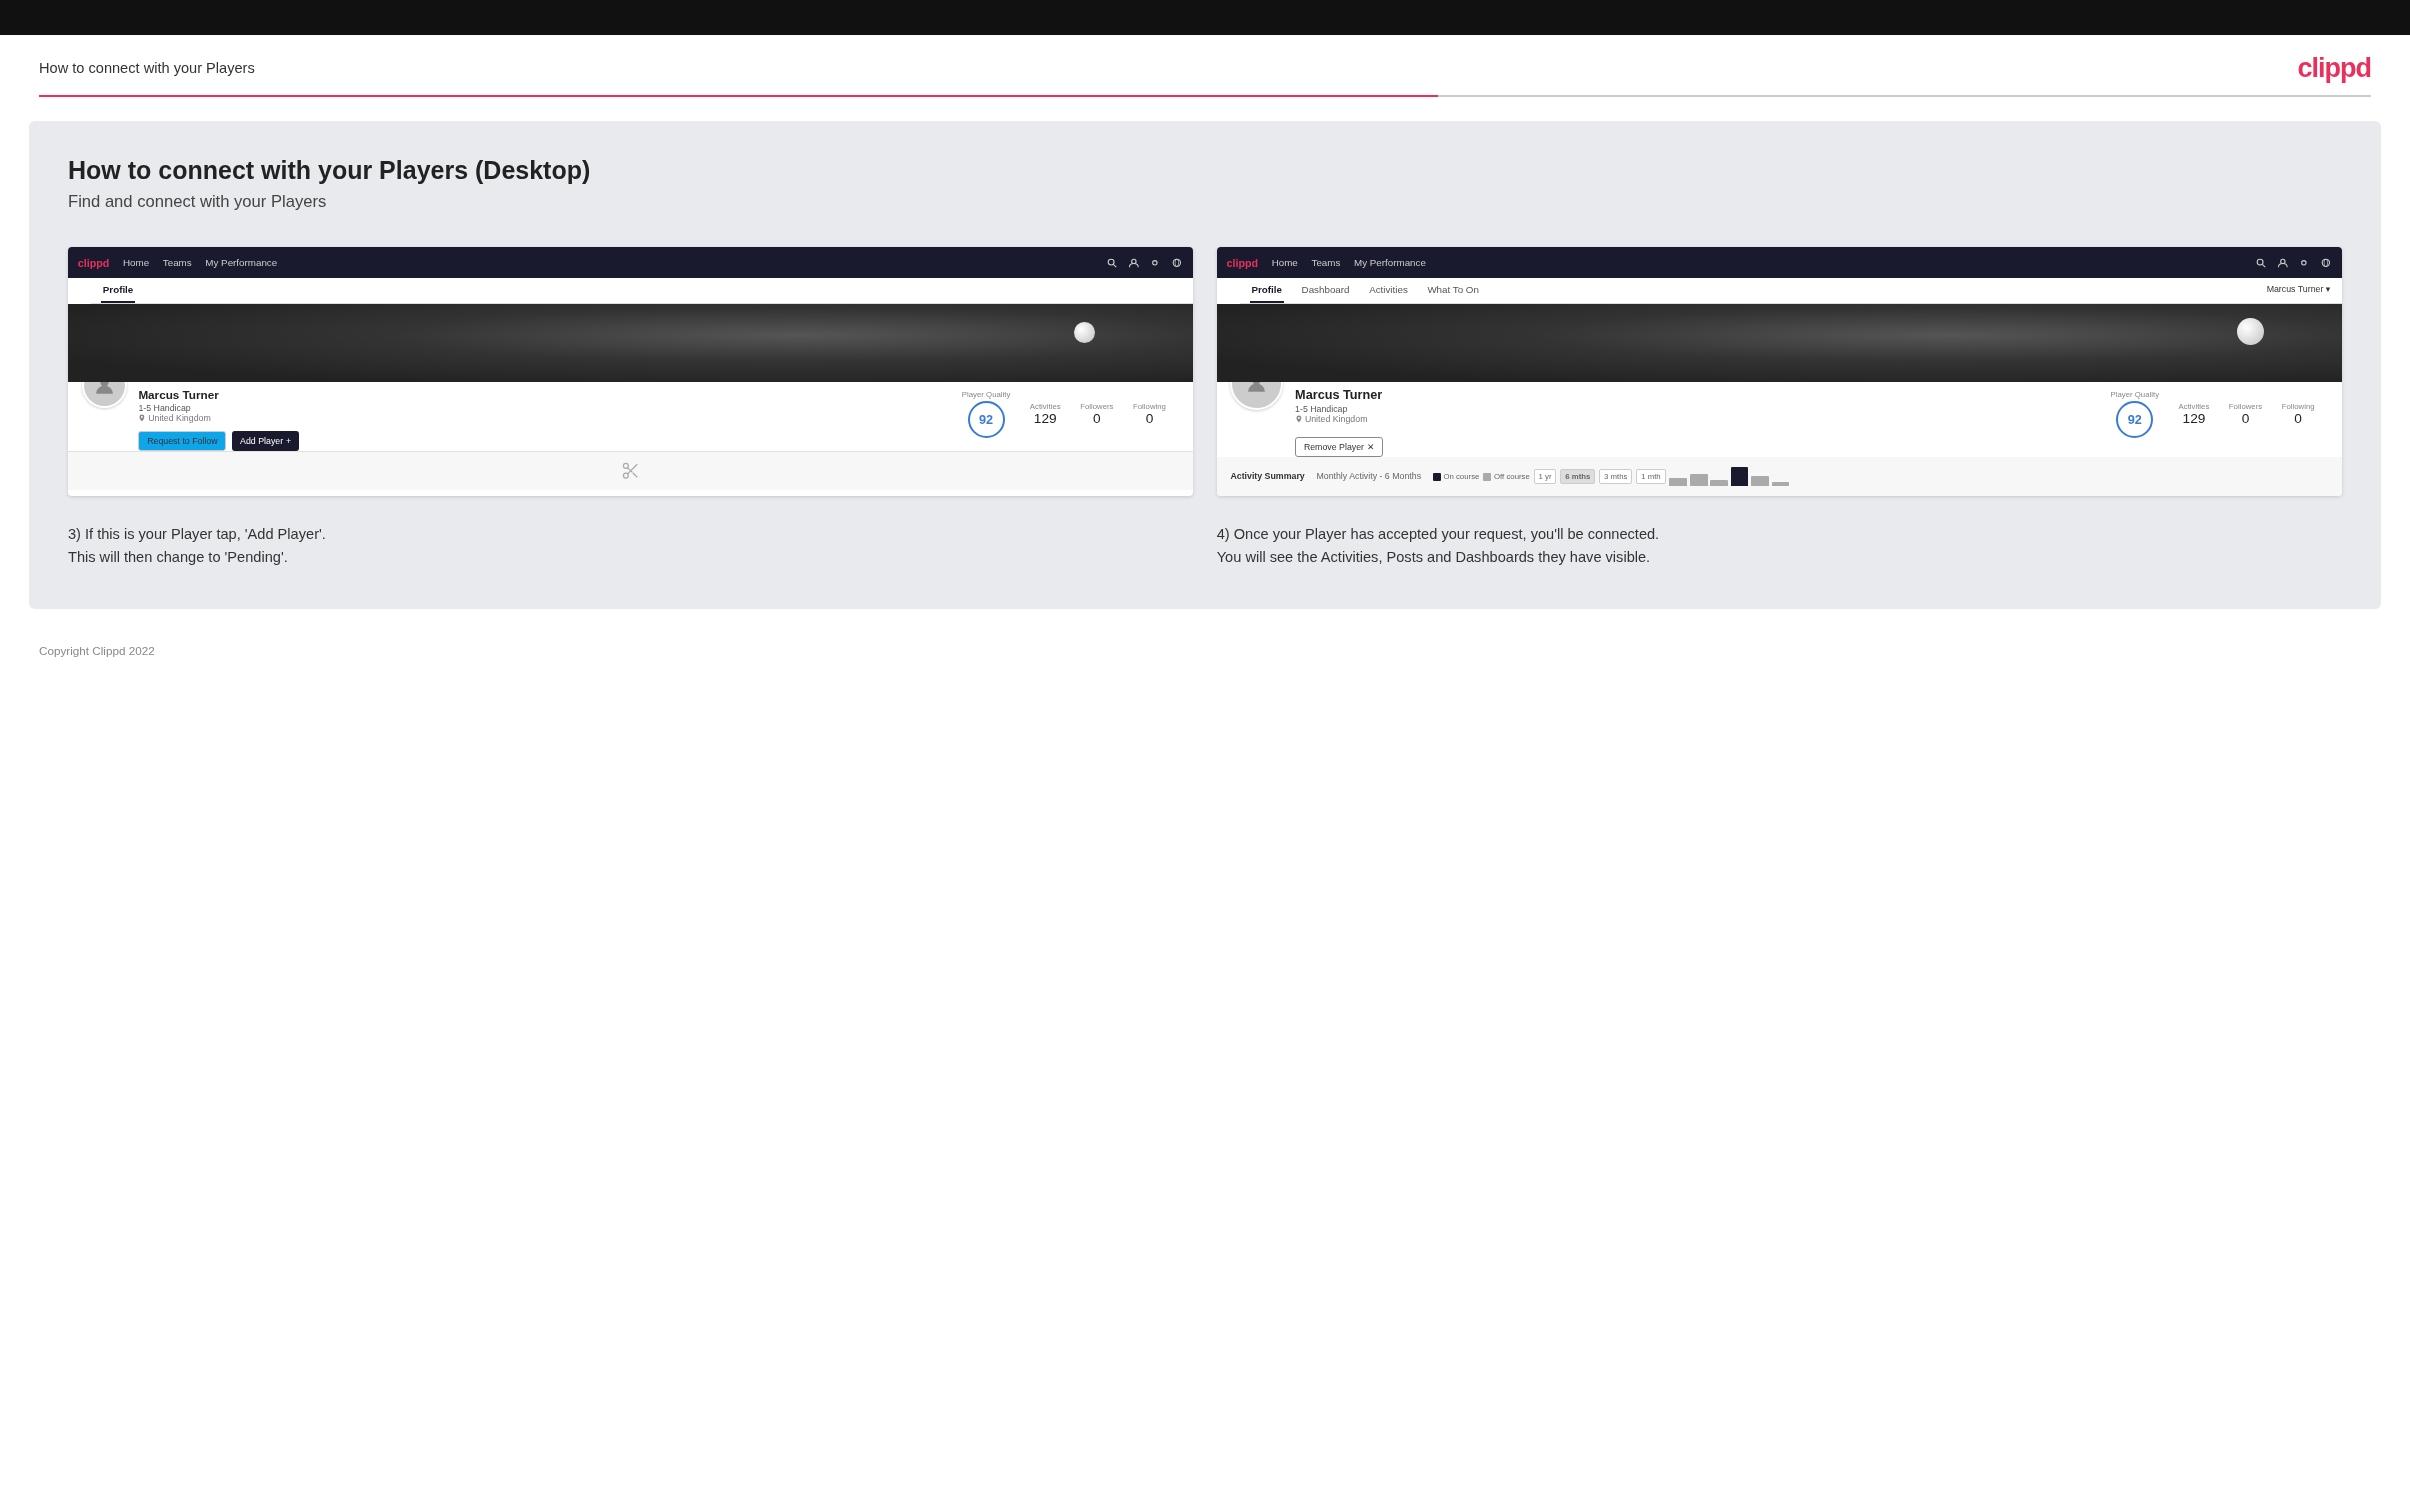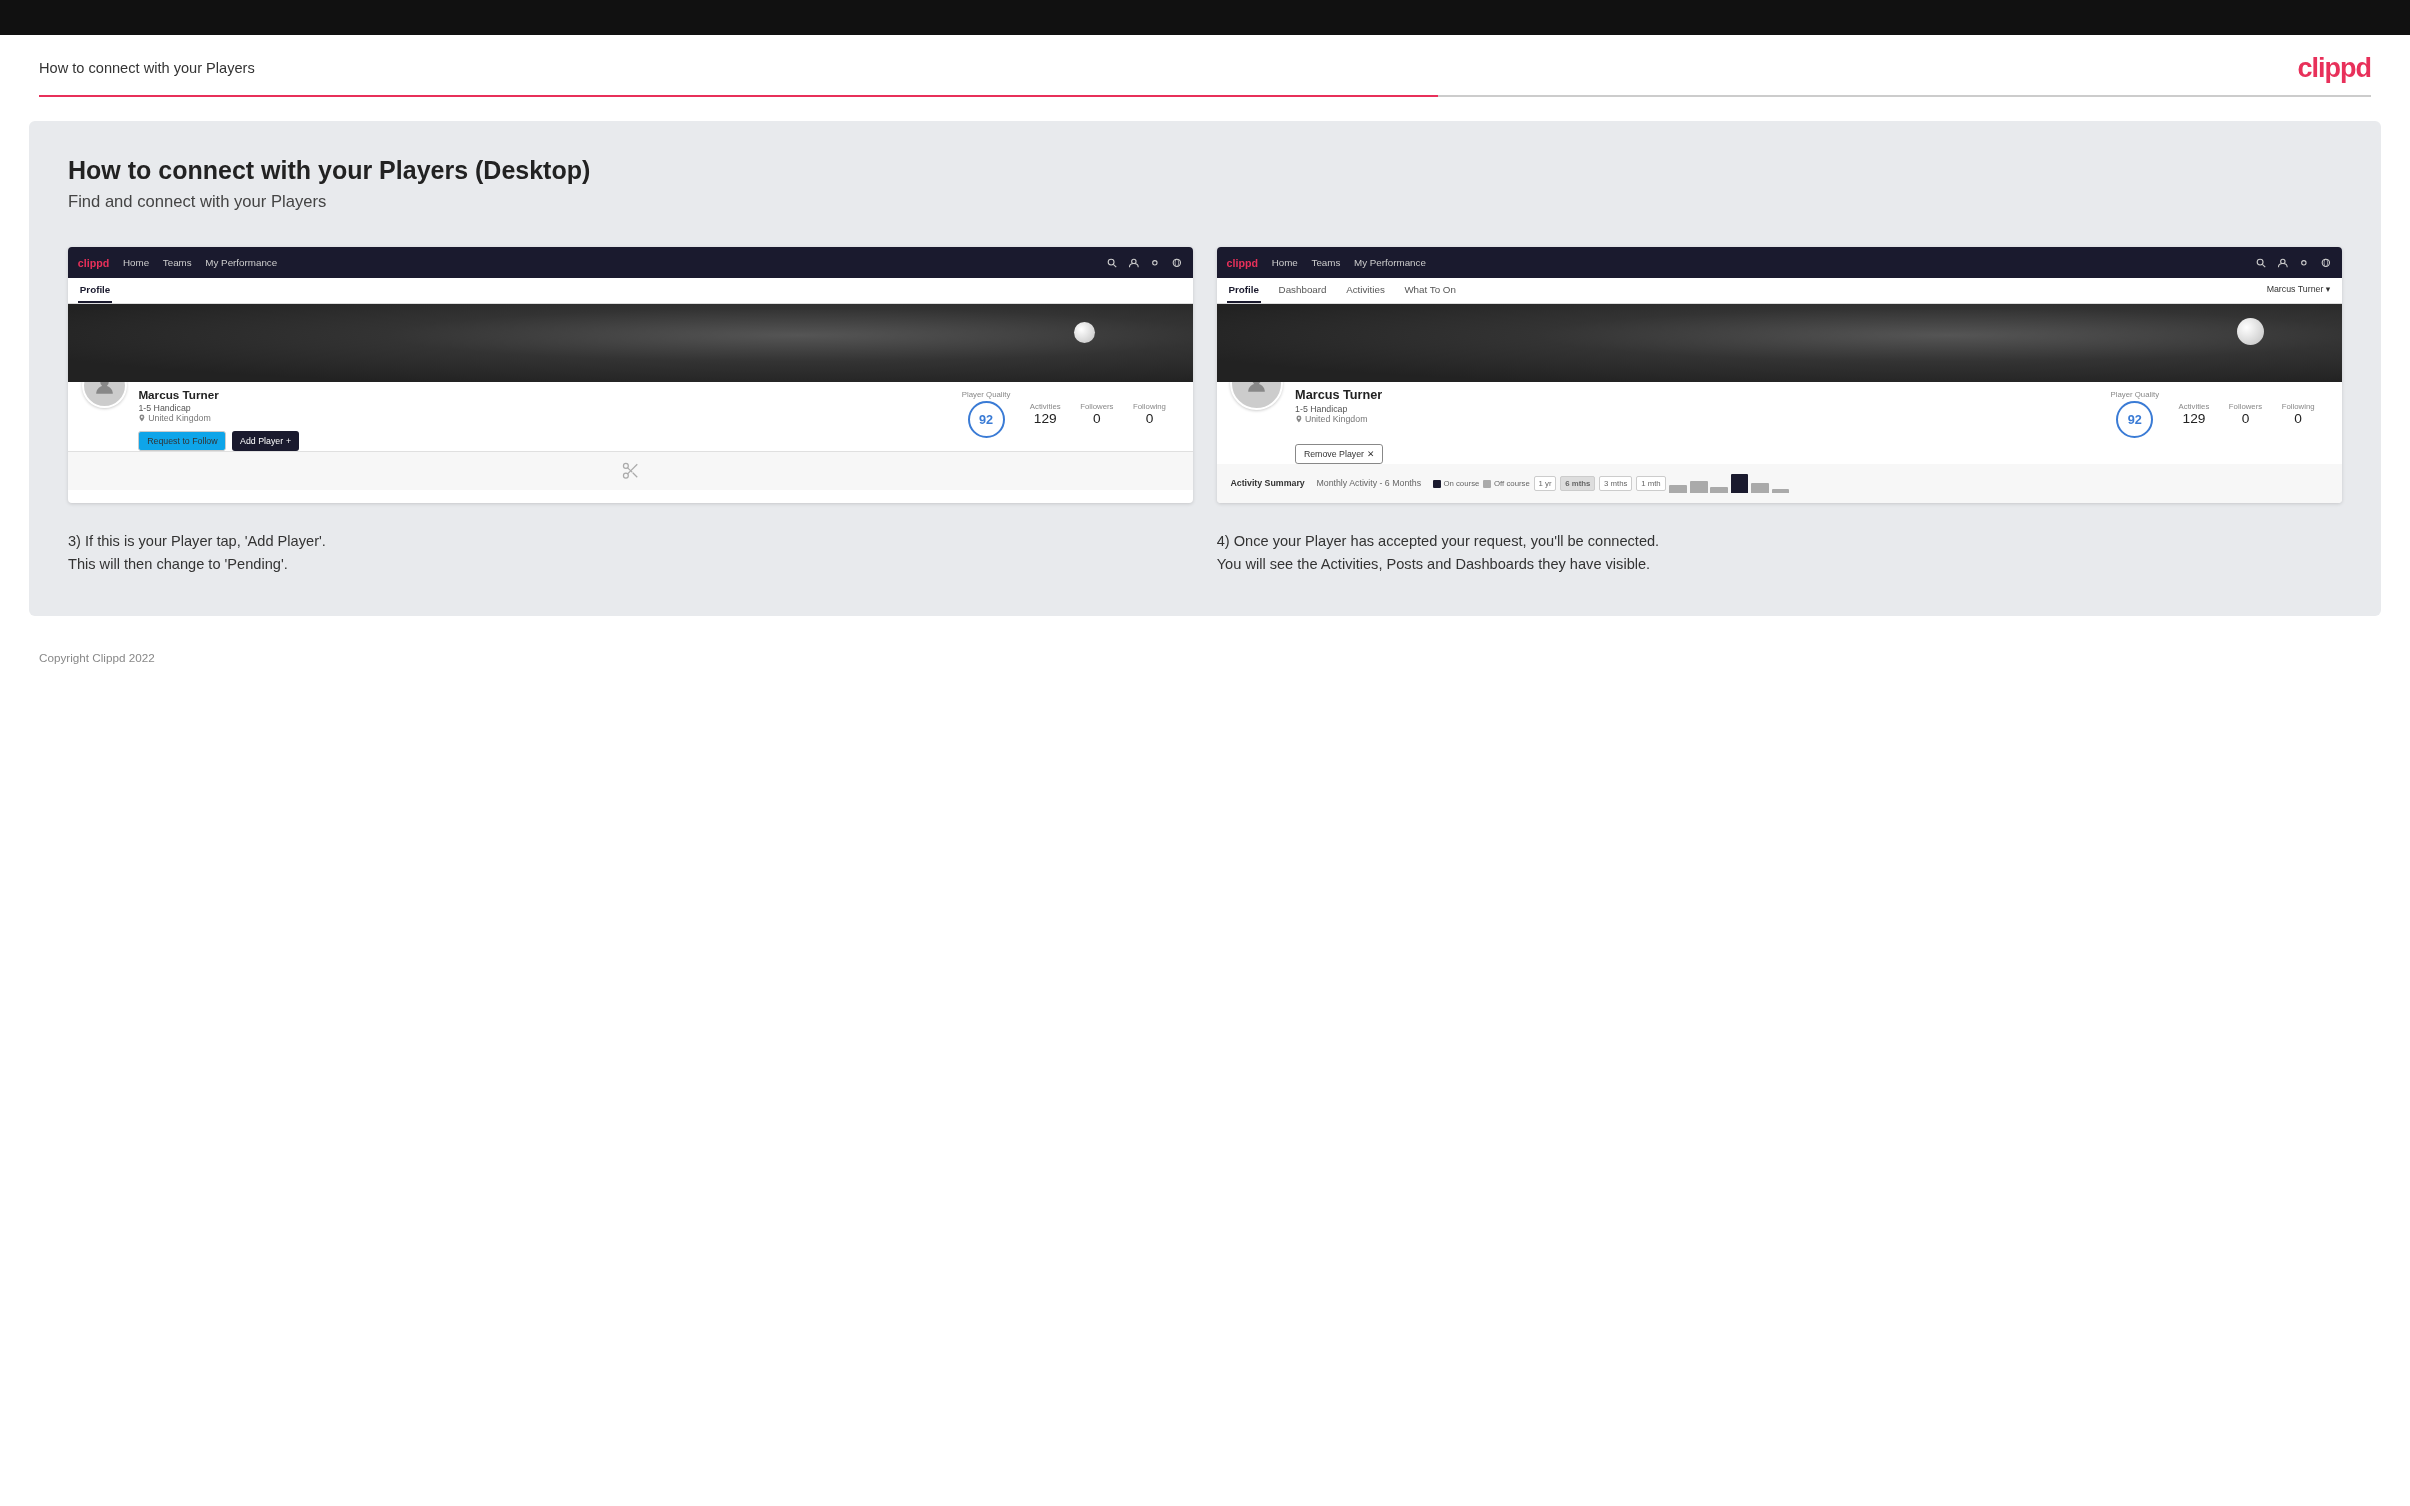--- a/index.html
+++ b/index.html
@@ -111,20 +111,21 @@
       fill: #ccc;
     }
 
     
     .app-tabbar {
       background: #fff;
       border-bottom: 1px solid #ddd;
       display: flex;
       padding: 0 9.8px;
       gap: 15.6px;
+      margin-left: 23px;
     }
     .app-tab {
       font-size: 9.8px;
       color: #555;
       padding: 5.9px 2px;
       cursor: pointer;
     }
     .app-tab.active {
       color: #1a1a2e;
       border-bottom: 2px solid #1a1a2e;
@@ -263,21 +264,21 @@
       font-size: 8.8px;
       padding: 3.9px 7.8px;
       background: #fff;
       border: 1px solid #888;
       border-radius: 2.9px;
       color: #333;
       cursor: pointer;
       display: flex;
       align-items: flex-start;
       gap: 2.9px;
-      margin-top: 20px;
+      margin-top: 13px;
     }
 
     
     .activity-summary {
       background: #f7f7f7;
       padding: 7.8px 13.7px;
       display: flex;
       flex-direction: row;
       gap: 3.9px;
     }

